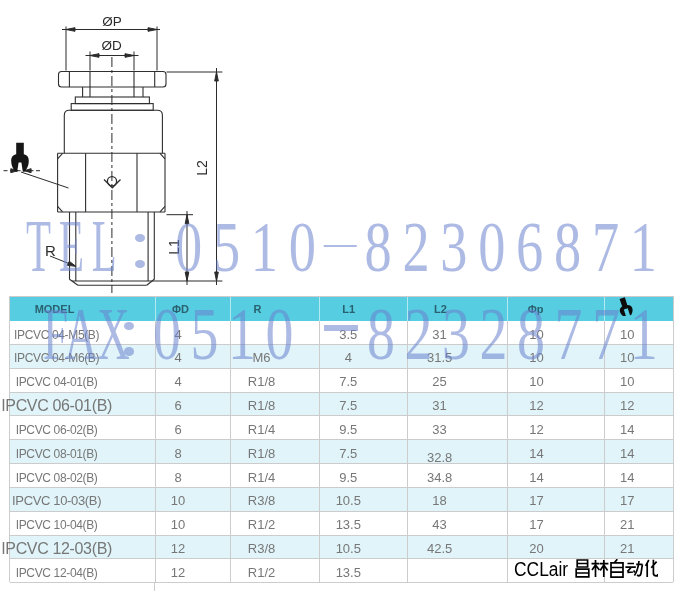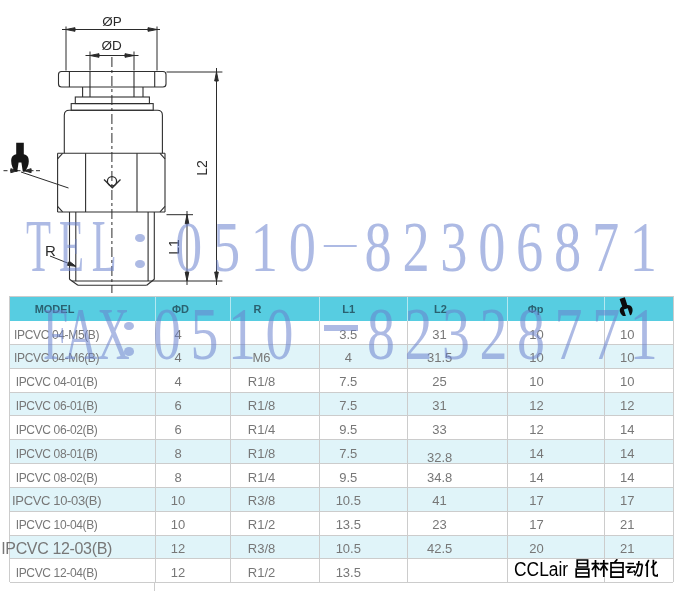--- a/index.html
+++ b/index.html
@@ -130,21 +130,21 @@
   <div class="cell" style="left:587.8px;top:48.34px;width:60px;line-height:23.84px">10</div>
   <div class="abs" style="left:0;top:72.19px;width:100%;height:23.84px;background:#ffffff;border-bottom:1px solid #ccc;box-sizing:border-box"></div>
   <div class="cell" style="left:-12.9px;top:72.19px;width:120px;line-height:23.84px"><span style="letter-spacing:-0.35px;font-size:12px">IPCVC 04-01(B)</span></div>
   <div class="cell" style="left:138.5px;top:72.19px;width:60px;line-height:23.84px">4</div>
   <div class="cell" style="left:217.0px;top:72.19px;width:70px;line-height:23.84px">R1/8</div>
   <div class="cell" style="left:308.8px;top:72.19px;width:60px;line-height:23.84px">7.5</div>
   <div class="cell" style="left:395.1px;top:72.19px;width:70px;line-height:23.84px">25</div>
   <div class="cell" style="left:496.9px;top:72.19px;width:60px;line-height:23.84px">10</div>
   <div class="cell" style="left:587.8px;top:72.19px;width:60px;line-height:23.84px">10</div>
   <div class="abs" style="left:0;top:96.03px;width:100%;height:23.84px;background:#e0f4f9;border-bottom:1px solid #ccc;box-sizing:border-box"></div>
-  <div class="cell" style="left:-12.9px;top:96.03px;width:120px;line-height:23.84px"><span style="letter-spacing:-0.35px;font-size:12px">IPCVC 06-01(B)</span></div>
+  <div class="cell" style="left:-12.9px;top:96.03px;width:120px;line-height:23.84px"><span style="letter-spacing:-0.35px;font-size:16px">IPCVC 06-01(B)</span></div>
   <div class="cell" style="left:138.5px;top:96.03px;width:60px;line-height:23.84px">6</div>
   <div class="cell" style="left:217.0px;top:96.03px;width:70px;line-height:23.84px">R1/8</div>
   <div class="cell" style="left:308.8px;top:96.03px;width:60px;line-height:23.84px">7.5</div>
   <div class="cell" style="left:395.1px;top:96.03px;width:70px;line-height:23.84px">31</div>
   <div class="cell" style="left:496.9px;top:96.03px;width:60px;line-height:23.84px">12</div>
   <div class="cell" style="left:587.8px;top:96.03px;width:60px;line-height:23.84px">12</div>
   <div class="abs" style="left:0;top:119.88px;width:100%;height:23.84px;background:#ffffff;border-bottom:1px solid #ccc;box-sizing:border-box"></div>
   <div class="cell" style="left:-12.9px;top:119.88px;width:120px;line-height:23.84px"><span style="letter-spacing:-0.35px;font-size:12px">IPCVC 06-02(B)</span></div>
   <div class="cell" style="left:138.5px;top:119.88px;width:60px;line-height:23.84px">6</div>
   <div class="cell" style="left:217.0px;top:119.88px;width:70px;line-height:23.84px">R1/4</div>
@@ -166,29 +166,29 @@
   <div class="cell" style="left:217.0px;top:167.57px;width:70px;line-height:23.84px">R1/4</div>
   <div class="cell" style="left:308.8px;top:167.57px;width:60px;line-height:23.84px">9.5</div>
   <div class="cell" style="left:395.1px;top:167.57px;width:70px;line-height:23.84px">34.8</div>
   <div class="cell" style="left:496.9px;top:167.57px;width:60px;line-height:23.84px">14</div>
   <div class="cell" style="left:587.8px;top:167.57px;width:60px;line-height:23.84px">14</div>
   <div class="abs" style="left:0;top:191.41px;width:100%;height:23.84px;background:#e0f4f9;border-bottom:1px solid #ccc;box-sizing:border-box"></div>
   <div class="cell" style="left:-12.9px;top:191.41px;width:120px;line-height:23.84px"><span style="letter-spacing:-0.35px;font-size:13px">IPCVC 10-03(B)</span></div>
   <div class="cell" style="left:138.5px;top:191.41px;width:60px;line-height:23.84px">10</div>
   <div class="cell" style="left:217.0px;top:191.41px;width:70px;line-height:23.84px">R3/8</div>
   <div class="cell" style="left:308.8px;top:191.41px;width:60px;line-height:23.84px">10.5</div>
-  <div class="cell" style="left:395.1px;top:191.41px;width:70px;line-height:23.84px">41</div>
+  <div class="cell" style="left:395.1px;top:191.41px;width:70px;line-height:23.84px">18</div>
   <div class="cell" style="left:496.9px;top:191.41px;width:60px;line-height:23.84px">17</div>
   <div class="cell" style="left:587.8px;top:191.41px;width:60px;line-height:23.84px">17</div>
   <div class="abs" style="left:0;top:215.26px;width:100%;height:23.84px;background:#ffffff;border-bottom:1px solid #ccc;box-sizing:border-box"></div>
   <div class="cell" style="left:-12.9px;top:215.26px;width:120px;line-height:23.84px"><span style="letter-spacing:-0.35px;font-size:12px">IPCVC 10-04(B)</span></div>
   <div class="cell" style="left:138.5px;top:215.26px;width:60px;line-height:23.84px">10</div>
   <div class="cell" style="left:217.0px;top:215.26px;width:70px;line-height:23.84px">R1/2</div>
   <div class="cell" style="left:308.8px;top:215.26px;width:60px;line-height:23.84px">13.5</div>
-  <div class="cell" style="left:395.1px;top:215.26px;width:70px;line-height:23.84px">23</div>
+  <div class="cell" style="left:395.1px;top:215.26px;width:70px;line-height:23.84px">43</div>
   <div class="cell" style="left:496.9px;top:215.26px;width:60px;line-height:23.84px">17</div>
   <div class="cell" style="left:587.8px;top:215.26px;width:60px;line-height:23.84px">21</div>
   <div class="abs" style="left:0;top:239.10px;width:100%;height:23.84px;background:#e0f4f9;border-bottom:1px solid #ccc;box-sizing:border-box"></div>
   <div class="cell" style="left:-12.9px;top:239.10px;width:120px;line-height:23.84px"><span style="letter-spacing:-0.35px;font-size:16px">IPCVC 12-03(B)</span></div>
   <div class="cell" style="left:138.5px;top:239.10px;width:60px;line-height:23.84px">12</div>
   <div class="cell" style="left:217.0px;top:239.10px;width:70px;line-height:23.84px">R3/8</div>
   <div class="cell" style="left:308.8px;top:239.10px;width:60px;line-height:23.84px">10.5</div>
   <div class="cell" style="left:395.1px;top:239.10px;width:70px;line-height:23.84px">42.5</div>
   <div class="cell" style="left:496.9px;top:239.10px;width:60px;line-height:23.84px">20</div>
   <div class="cell" style="left:587.8px;top:239.10px;width:60px;line-height:23.84px">21</div>

